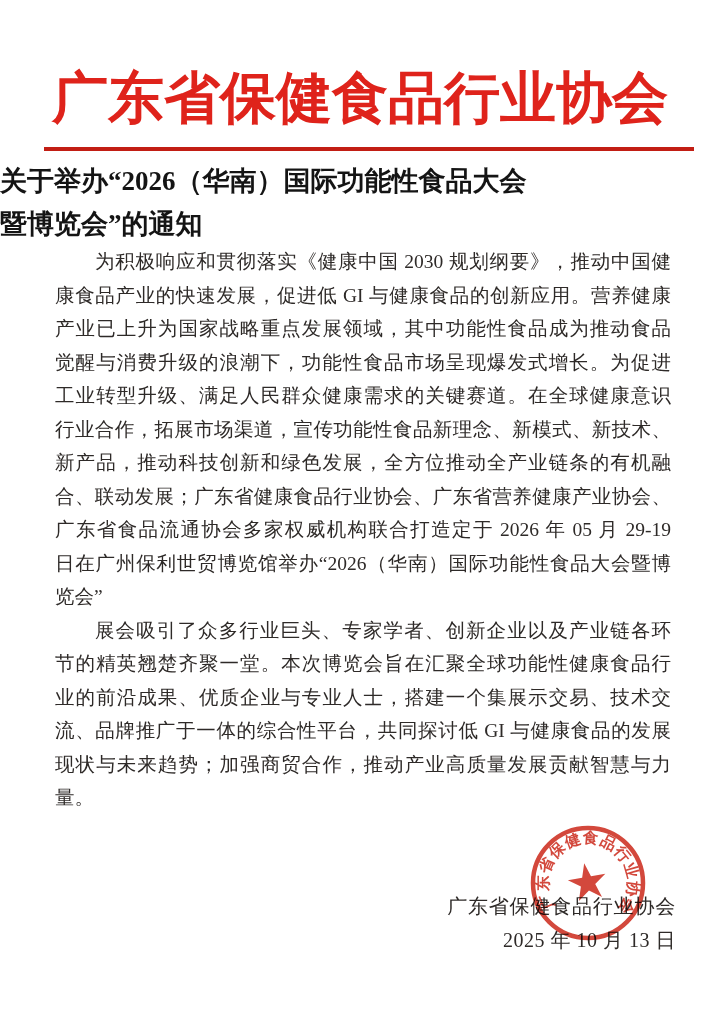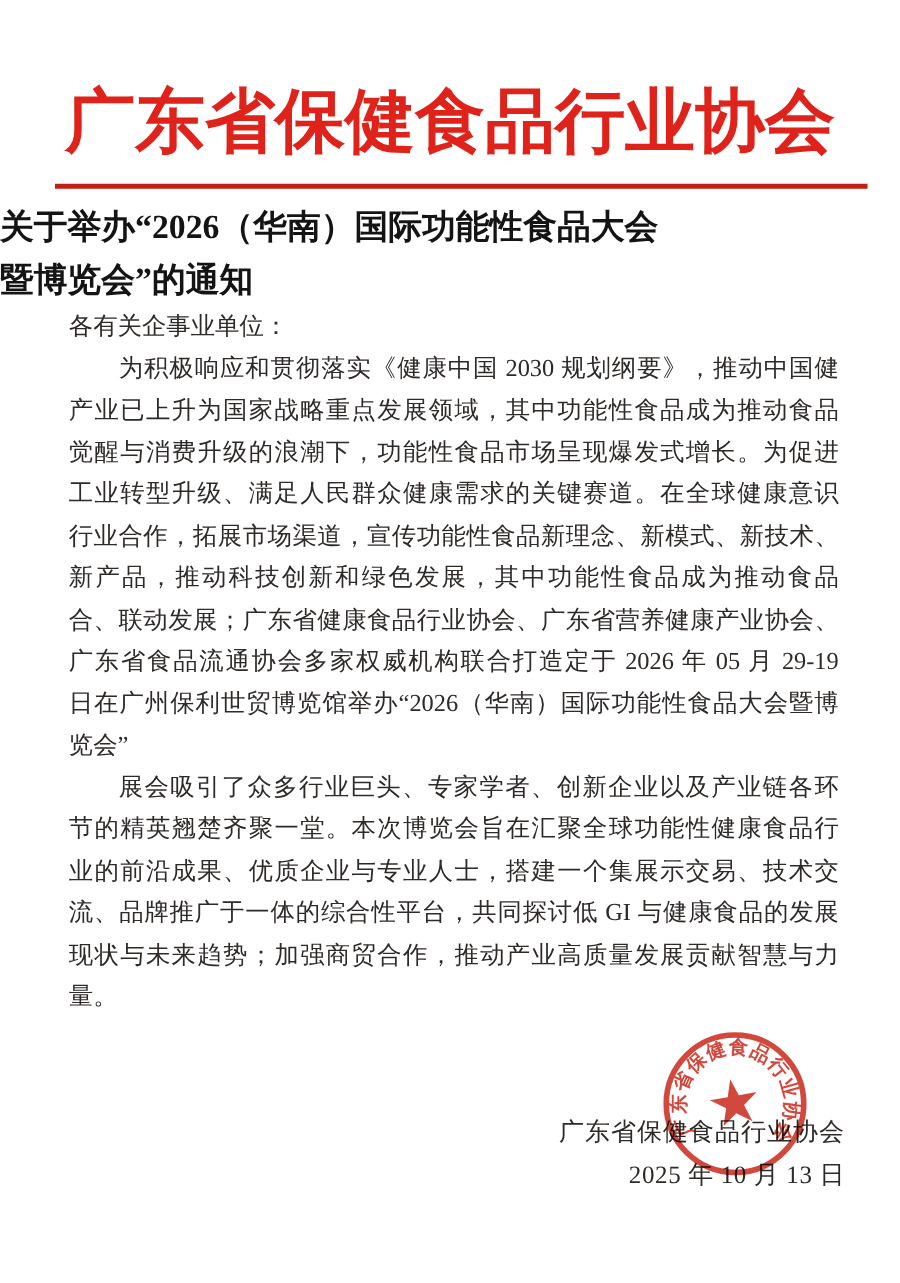--- a/index.html
+++ b/index.html
@@ -85,28 +85,28 @@
   <div class="org-title">广东省保健食品行业协会</div>
 
   <div class="red-rule"></div>
 
   <div class="notice-title">
     <div>关于举办“2026（华南）国际功能性食品大会</div>
     <div>暨博览会”的通知</div>
   </div>
 
   <div class="body-block">
-    <div class="bline left">各有关企事业单位：</div>
 
     <div class="bline j indent">为积极响应和贯彻落实《健康中国 2030 规划纲要》，推动中国健</div>
+    <div class="bline j">康食品产业的快速发展，促进低 GI 与健康食品的创新应用。营养健康</div>
     <div class="bline j">产业已上升为国家战略重点发展领域，其中功能性食品成为推动食品</div>
     <div class="bline j">觉醒与消费升级的浪潮下，功能性食品市场呈现爆发式增长。为促进</div>
     <div class="bline j">工业转型升级、满足人民群众健康需求的关键赛道。在全球健康意识</div>
     <div class="bline j">行业合作，拓展市场渠道，宣传功能性食品新理念、新模式、新技术、</div>
-    <div class="bline j">新产品，推动科技创新和绿色发展，其中功能性食品成为推动食品</div>
+    <div class="bline j">新产品，推动科技创新和绿色发展，全方位推动全产业链条的有机融</div>
     <div class="bline j">合、联动发展；广东省健康食品行业协会、广东省营养健康产业协会、</div>
     <div class="bline j">广东省食品流通协会多家权威机构联合打造定于 2026 年 05 月 29-19</div>
     <div class="bline j">日在广州保利世贸博览馆举办“2026（华南）国际功能性食品大会暨博</div>
     <div class="bline left">览会”</div>
 
     <div class="bline j indent">展会吸引了众多行业巨头、专家学者、创新企业以及产业链各环</div>
     <div class="bline j">节的精英翘楚齐聚一堂。本次博览会旨在汇聚全球功能性健康食品行</div>
     <div class="bline j">业的前沿成果、优质企业与专业人士，搭建一个集展示交易、技术交</div>
     <div class="bline j">流、品牌推广于一体的综合性平台，共同探讨低 GI 与健康食品的发展</div>
     <div class="bline j">现状与未来趋势；加强商贸合作，推动产业高质量发展贡献智慧与力</div>

